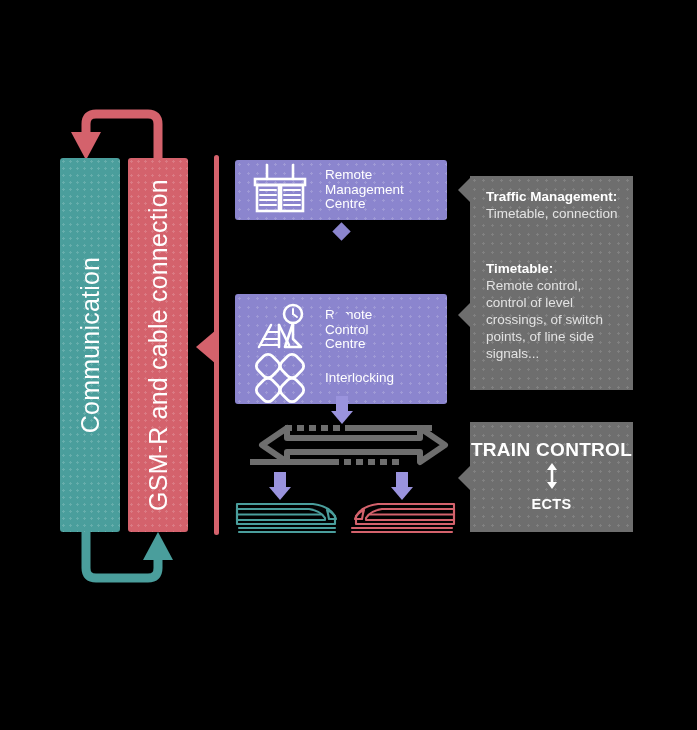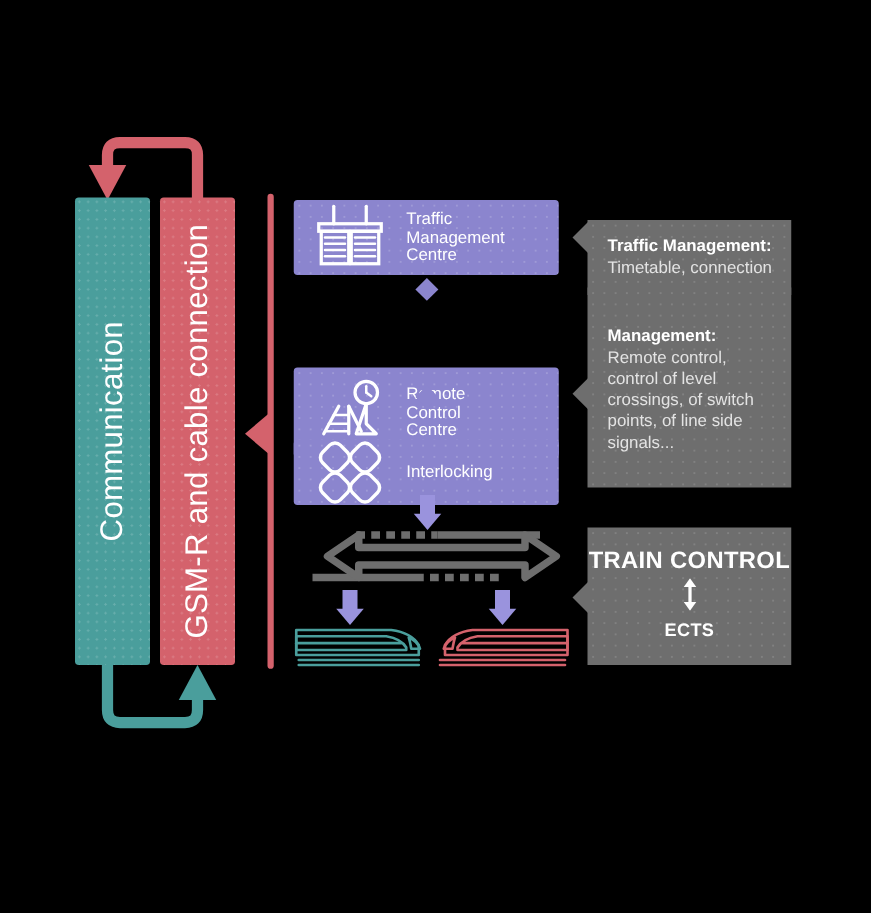--- a/index.html
+++ b/index.html
@@ -119,21 +119,21 @@
         <line x1="11" y1="31" x2="27" y2="31" stroke-width="2"></line>
         <line x1="11" y1="36" x2="27" y2="36" stroke-width="2"></line>
         <line x1="11" y1="41" x2="27" y2="41" stroke-width="2"></line>
         <line x1="11" y1="46" x2="27" y2="46" stroke-width="2"></line>
         <line x1="35" y1="31" x2="51" y2="31" stroke-width="2"></line>
         <line x1="35" y1="36" x2="51" y2="36" stroke-width="2"></line>
         <line x1="35" y1="41" x2="51" y2="41" stroke-width="2"></line>
         <line x1="35" y1="46" x2="51" y2="46" stroke-width="2"></line>
       </g>
     </svg>
-    <div class="plabel" style="white-space:pre-line;">Traffic
+    <div class="plabel" style="white-space:pre-line;">Remote
 Management
 Centre</div>
   </div>
 
   <div class="diamond" id="dia1"></div>
 
   <div class="pbox" id="box-rcc">
     <div class="dots"></div>
     <svg class="picon" viewBox="0 0 62 62">
       <g stroke="#ffffff" stroke-width="2.6" fill="none" stroke-linecap="round" stroke-linejoin="round">
@@ -222,21 +222,21 @@
     <div class="gtxt" style="top:12px;">
       <div class="gtitle">Traffic Management:</div>
       <div class="gbody">Timetable, connection</div>
     </div>
   </div>
 
   <div class="gnotch" style="top:302px;"></div>
   <div class="gbox" id="gbox-sig">
     <div class="dots"></div>
     <div class="gtxt" style="top:30px;">
-      <div class="gtitle">Management:</div>
+      <div class="gtitle">Timetable:</div>
       <div class="gbody">Remote control, control of level crossings, of switch points, of line side signals...</div>
     </div>
   </div>
 
   <div class="gnotch" style="top:465px;"></div>
   <div class="gbox" id="gbox-tcc">
     <div class="dots"></div>
     <div class="gcenter">
       <div class="tcc-l1">TRAIN CONTROL</div>
       <svg width="18" height="26" viewBox="0 0 18 26" style="margin:4px 0 2px 0;">

